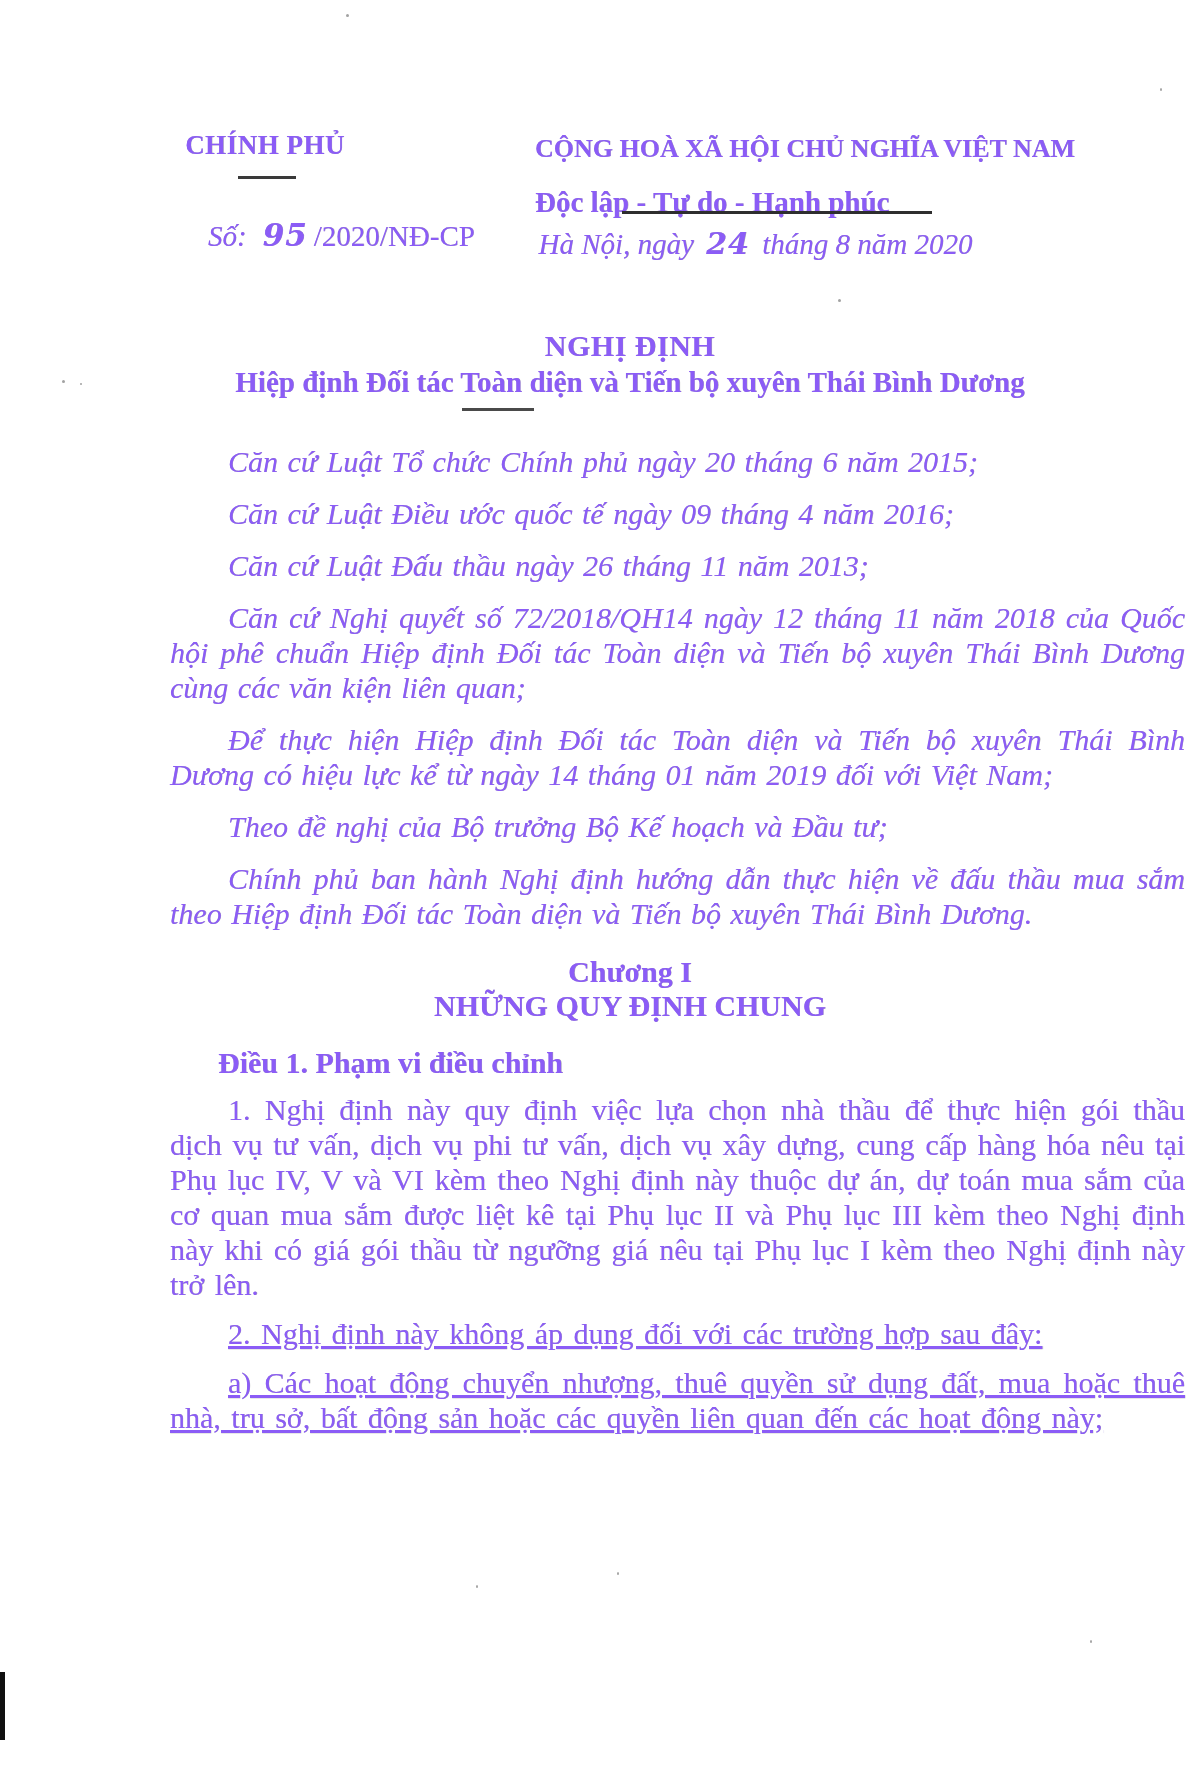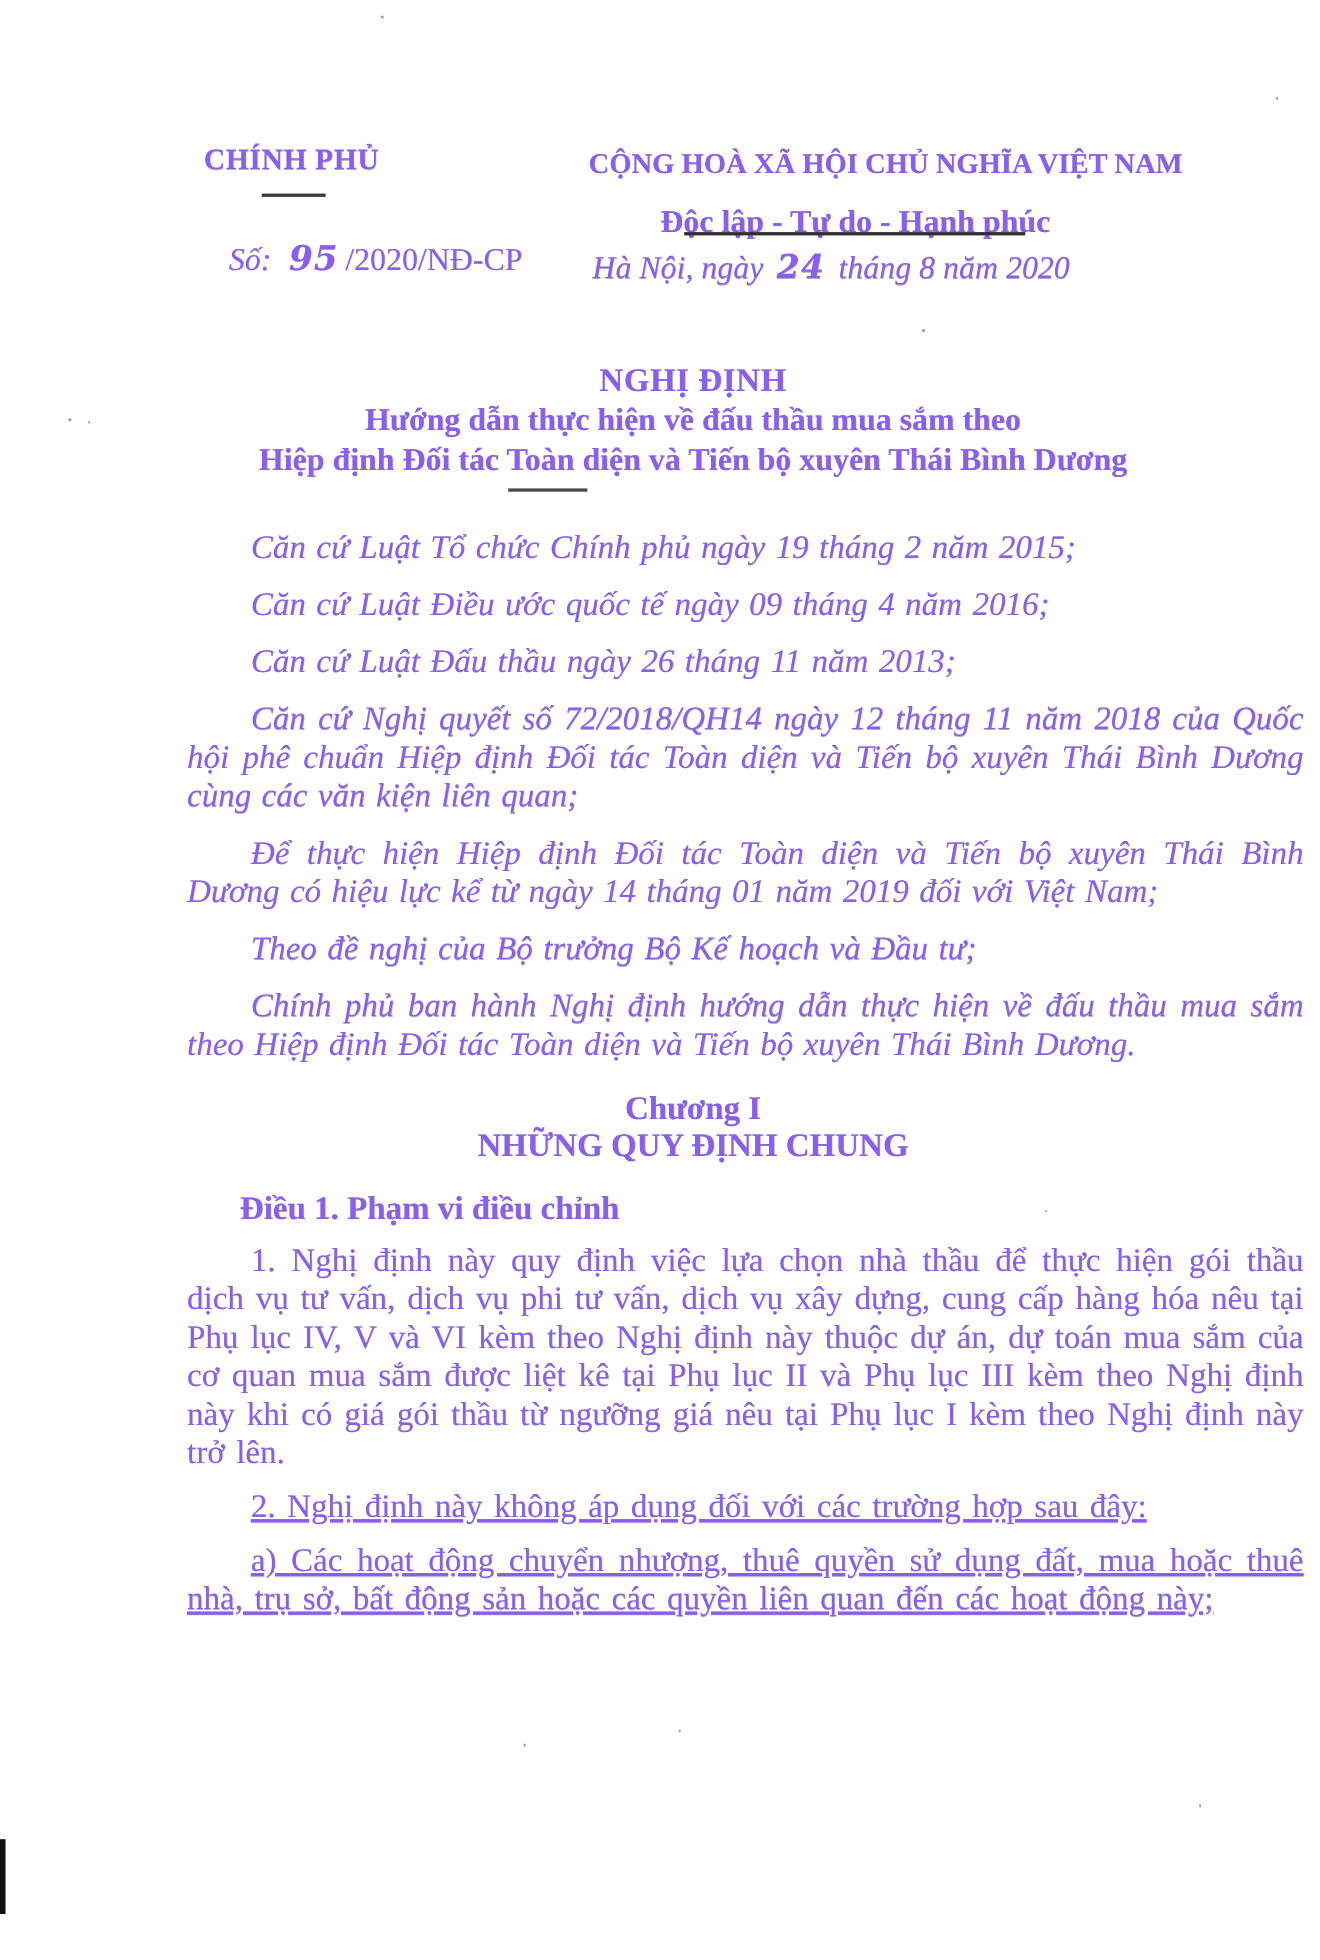--- a/index.html
+++ b/index.html
@@ -31,21 +31,20 @@
   .doc-number .label { margin-right:14px;font-style:italic; }
   .handwritten {
     font-weight:bold; font-style:italic;
     font-family:"DejaVu Serif","Liberation Serif",serif;
     letter-spacing:1px;
   }
   .doc-number .handwritten { font-size:31px; margin:0 6px 0 2px; }
 
   .hdr-right {
     position:absolute; left:535px; top:133px; width:485px;
-    text-align:center;
   }
   .country { font-weight:bold; font-size:26px; line-height:32px; white-space:nowrap; }
   .motto   { font-weight:bold; font-size:29px; line-height:36px; margin-top:19px; }
   .hdr-right-rule {
     position:absolute; left:622px; top:211px; width:310px; height:3px;
     background:#2e2e2e;
   }
   .place-date {
     position:absolute; left:513px; top:226px; width:485px;
     text-align:center; font-style:italic; font-size:29px; line-height:36px;
@@ -100,27 +99,26 @@
   <div class="hdr-right-rule"></div>
 
   <div class="place-date">
     <span>Hà Nội, ngày&nbsp;</span><span class="handwritten">24</span><span>&nbsp;tháng 8 năm 2020</span>
   </div>
 
   <div class="content">
 
     <div class="title-block">
       <div class="decree-kind">NGHỊ ĐỊNH</div>
-      <div>Hướng dẫn thực hiện về đấu thầu mua sắm theo</div>
       <div>Hiệp định Đối tác Toàn diện và Tiến bộ xuyên Thái Bình Dương</div>
       <div class="title-divider"></div>
     </div>
 
     <div class="preamble">
-      <p>Căn cứ Luật Tổ chức Chính phủ ngày 19 tháng 2 năm 2015;</p>
+      <p>Căn cứ Luật Tổ chức Chính phủ ngày 20 tháng 6 năm 2015;</p>
       <p>Căn cứ Luật Điều ước quốc tế ngày 09 tháng 4 năm 2016;</p>
       <p>Căn cứ Luật Đấu thầu ngày 26 tháng 11 năm 2013;</p>
       <p>Căn cứ Nghị quyết số 72/2018/QH14 ngày 12 tháng 11 năm 2018 của Quốc hội phê chuẩn Hiệp định Đối tác Toàn diện và Tiến bộ xuyên Thái Bình Dương cùng các văn kiện liên quan;</p>
       <p>Để thực hiện Hiệp định Đối tác Toàn diện và Tiến bộ xuyên Thái Bình Dương có hiệu lực kể từ ngày 14 tháng 01 năm 2019 đối với Việt Nam;</p>
       <p>Theo đề nghị của Bộ trưởng Bộ Kế hoạch và Đầu tư;</p>
       <p>Chính phủ ban hành Nghị định hướng dẫn thực hiện về đấu thầu mua sắm theo Hiệp định Đối tác Toàn diện và Tiến bộ xuyên Thái Bình Dương.</p>
     </div>
 
     <div class="chapter">
       <div>Chương I</div>

